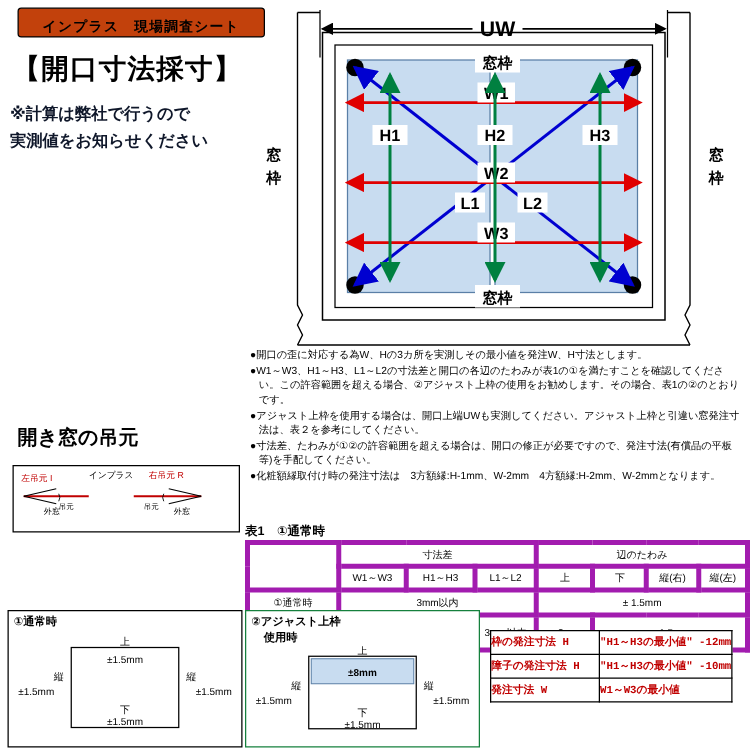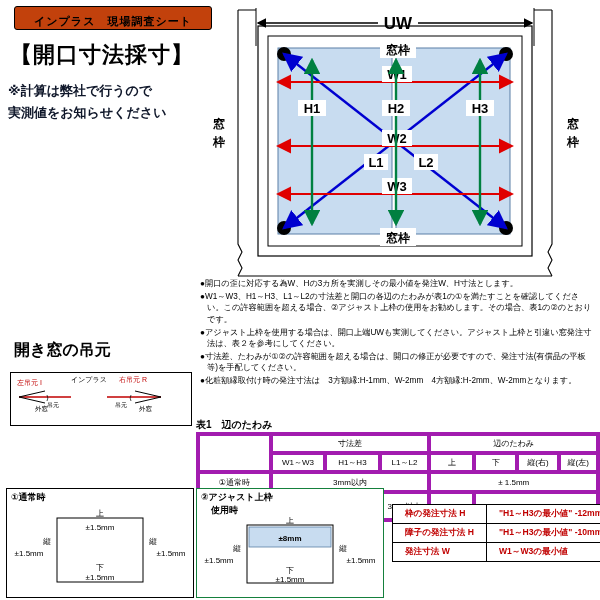--- a/index.html
+++ b/index.html
@@ -61,21 +61,21 @@
   .t1 .hd{background:#fff;}
 
   
   .bl{left:6px;top:488px;width:186px;height:108px;border:1px solid #000;background:#fff;}
   .br{left:196px;top:488px;width:186px;height:108px;border:1px solid #15803d;background:#fff;}
   .bx-title{font-size:9px;font-weight:bold;padding:2px 0 0 4px;}
 
   
   .t2-title{left:392px;top:490px;font-size:9.5px;font-weight:bold;}
   .t2{left:392px;top:504px;font-size:9px;background:#fff;}
-  .t2 td{border:1px solid #000;padding:3px 12px;color:#c00000;font-weight:bold;white-space:nowrap;}
+  .t2 td{border:1px solid #000;padding:3px 0;color:#c00000;font-weight:bold;white-space:nowrap;font-family:Liberation Mono, monospace;}
   .t2 td.k{font-size:8.6px;}
   .t2 td.v{font-size:8.6px;}
 </style>
 </head>
 <body>
 
 <div id="root">
 
   <div class="abs badge">
     <span>インプラス　現場調査シート</span>
@@ -220,21 +220,21 @@
 
       <line x1="96" y1="24" x2="150" y2="24" stroke="#c00000" stroke-width="1.6"></line>
       <line x1="150" y1="24" x2="124" y2="18" stroke="#000" stroke-width="1"></line>
       <line x1="150" y1="24" x2="124" y2="30" stroke="#000" stroke-width="1"></line>
       <text x="128" y="38" font-size="6.5" font-family="Liberation Sans, sans-serif">外窓</text>
       <path d="M120,22 a6,6 0 0 0 0,6" fill="none" stroke="#000" stroke-width="0.7"></path>
       <text x="104" y="34" font-size="6" font-family="Liberation Sans, sans-serif">吊元</text>
     </svg>
   </div>
 
-  <div class="abs t1-title">表1　辺のたわみ</div>
+  <div class="abs t1-title">表1　①通常時</div>
   <table class="abs t1">
     <tbody>
         <tr>
       <td class="hd" rowspan="2" style="width:78px;"></td>
       <td class="hd" colspan="3">寸法差</td>
       <td class="hd" colspan="4">辺のたわみ</td>
     </tr>
     <tr>
       <td class="hd" style="width:52px">W1～W3</td>
       <td class="hd" style="width:50px">H1～H3</td>

